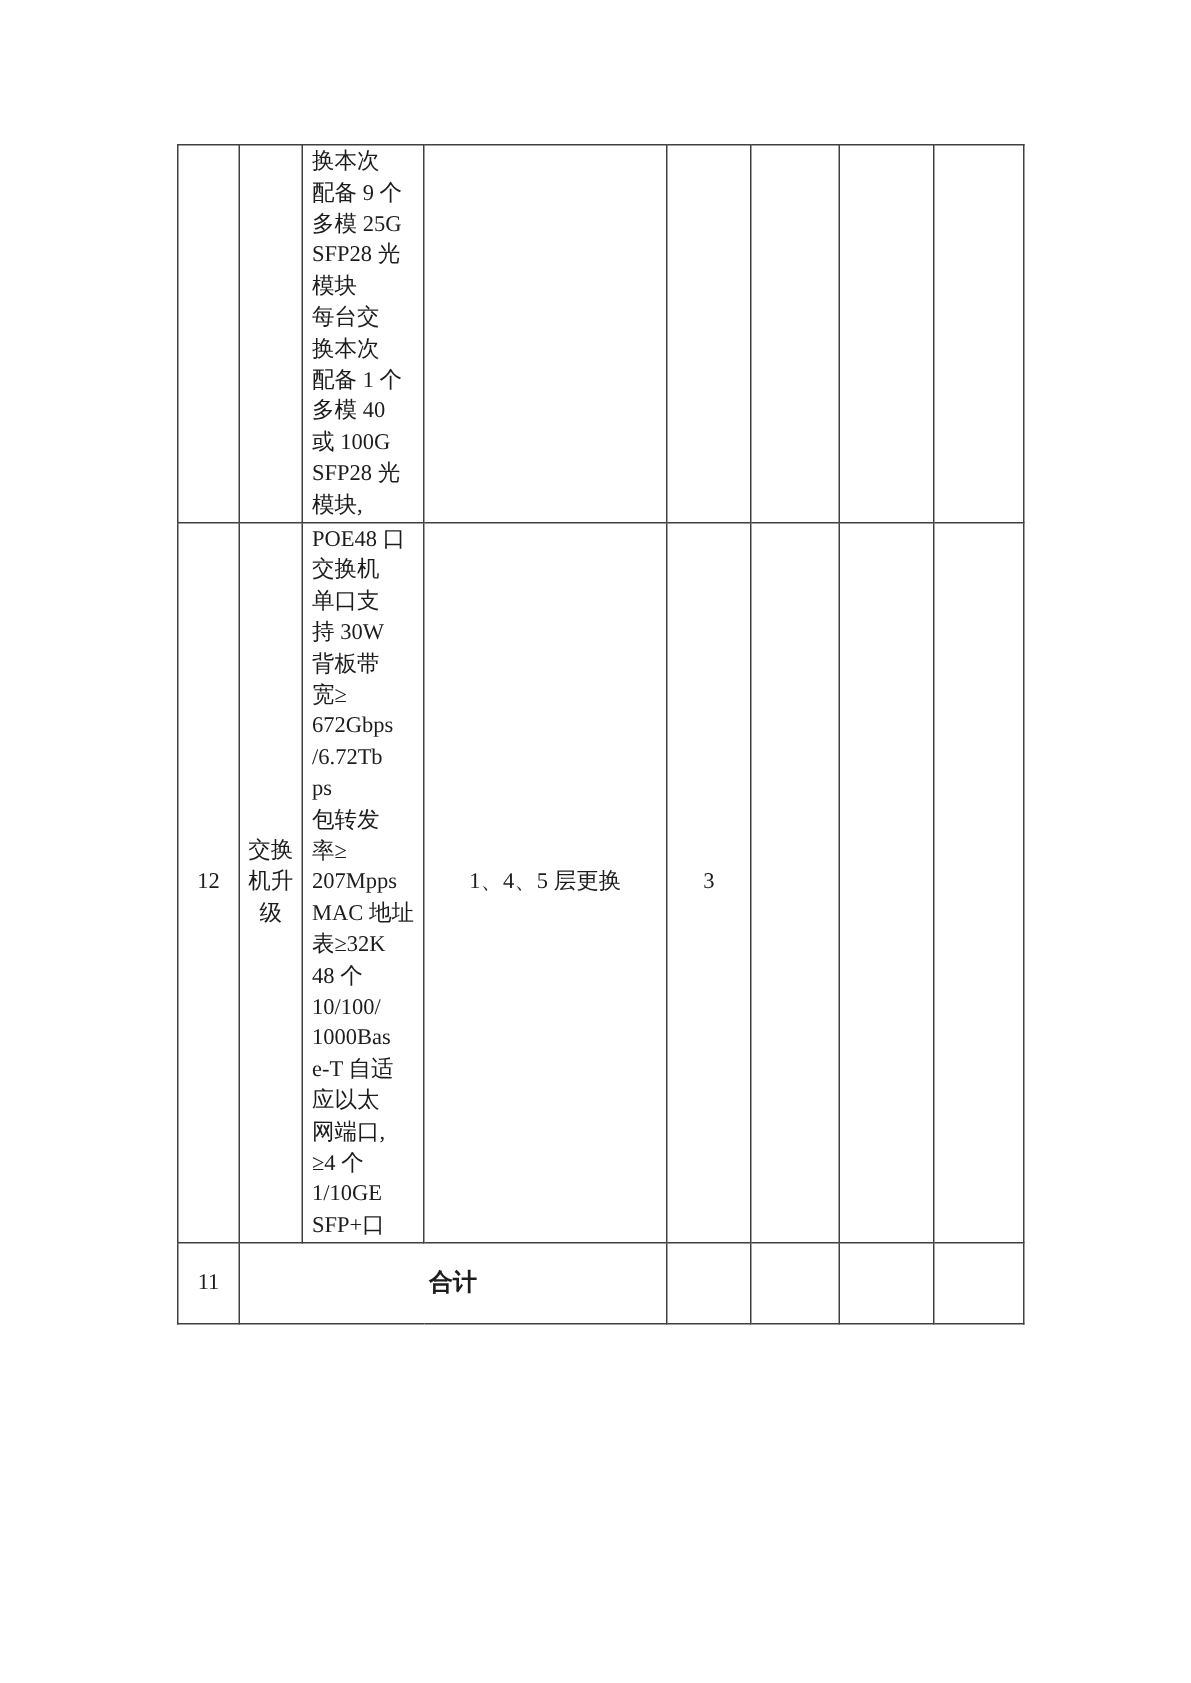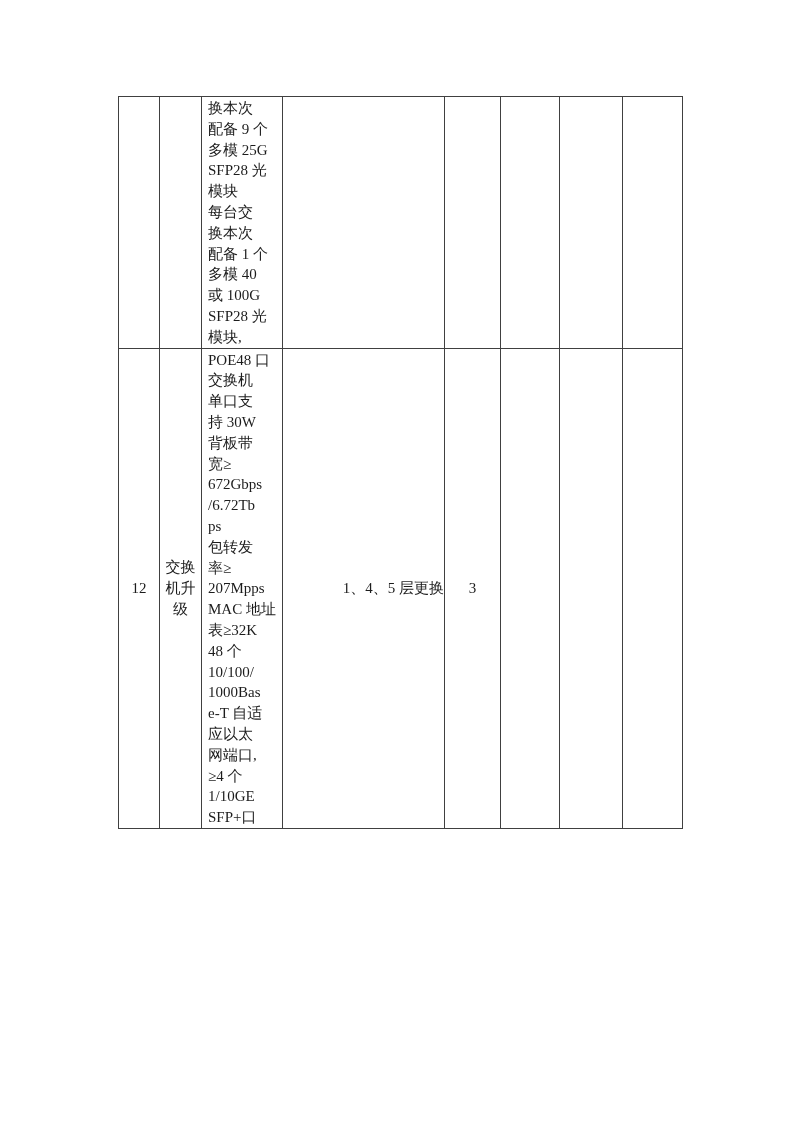--- a/index.html
+++ b/index.html
@@ -50,21 +50,21 @@
   }
   td.cell-name {
     vertical-align: middle;
     text-align: center;
     white-space: pre-line;
     line-height: 21px;
     margin-left: 16px;
   }
   td.cell-location {
     vertical-align: middle;
-    text-align: right;
+    text-align: center;
     padding-left: 7px;
     line-height: 21px;
   }
   td.cell-total-label {
     vertical-align: middle;
     text-align: center;
     font-weight: bold;
     font-size: 16px;
     line-height: 21px;
   }
@@ -137,15 +137,23 @@
 ≥4 个
 1/10GE
 SFP+口</div>
         </td>
         <td class="cell-location">1、4、5 层更换</td>
         <td class="cell-center">3</td>
         <td class="cell-center"></td>
         <td class="cell-center"></td>
         <td class="cell-center"></td>
       </tr>
+      <tr class="row-total">
+        <td class="cell-center">11</td>
+        <td class="cell-total-label" colspan="3">合计</td>
+        <td class="cell-center"></td>
+        <td class="cell-center"></td>
+        <td class="cell-center"></td>
+        <td class="cell-center"></td>
+      </tr>
     </tbody>
   </table>
 </div>
 
 </body></html>

